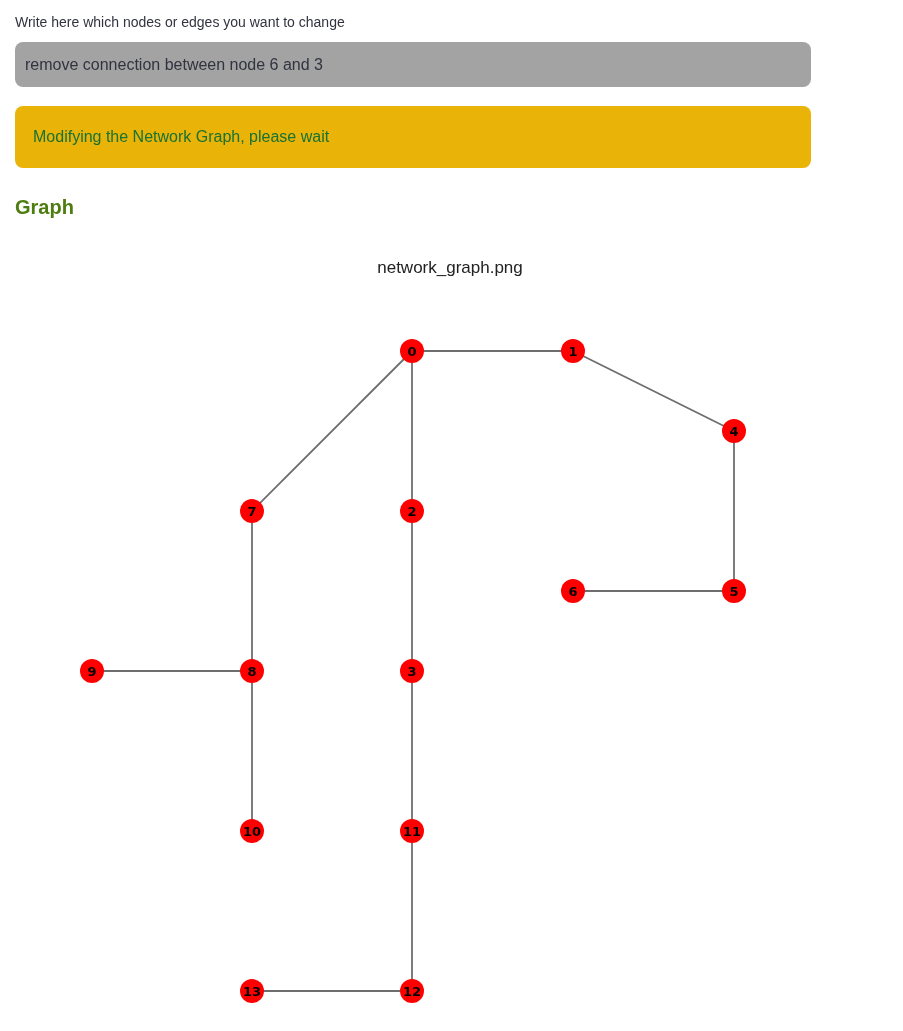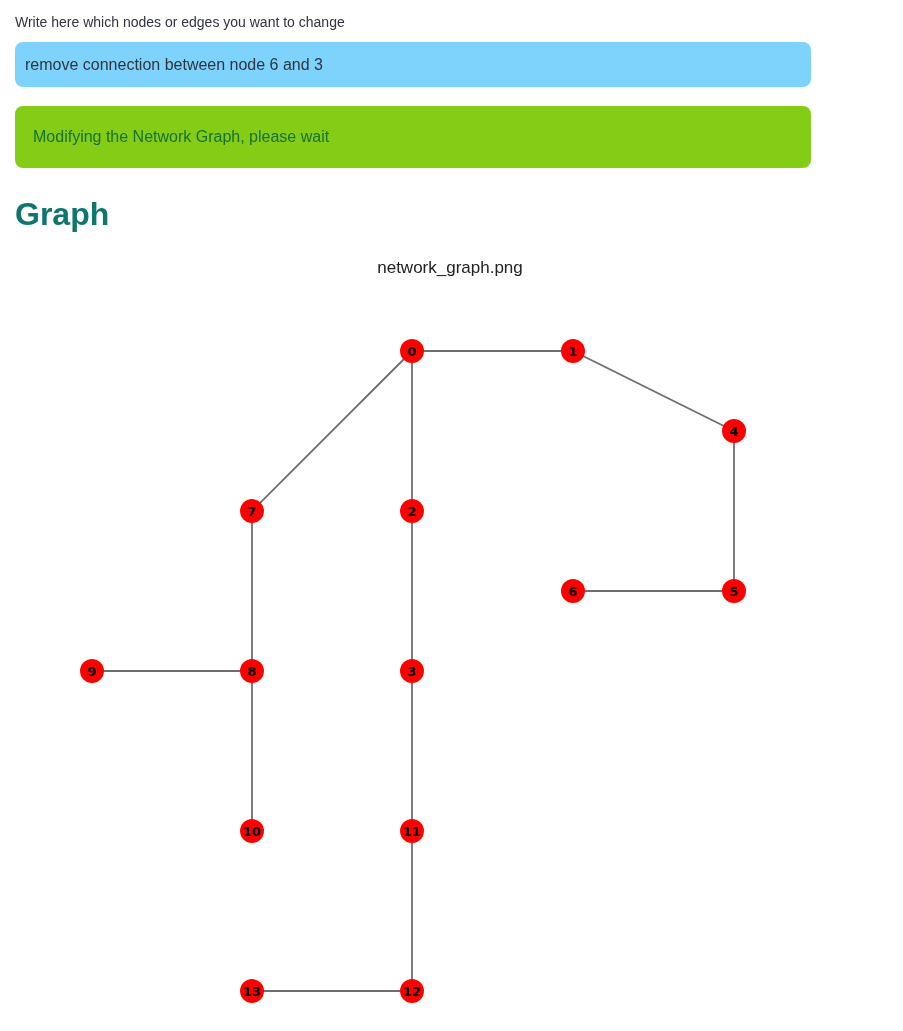--- a/index.html
+++ b/index.html
@@ -25,52 +25,52 @@
       font-size: 14px;
       color: #31333f;
     }
     .text-input {
       position: absolute;
       left: 15px;
       top: 42px;
       width: 796px;
       height: 45px;
       box-sizing: border-box;
-      background: #7dd3fc;
+      background: #a3a3a3;
       border: none;
       border-radius: 8px;
       padding: 0 10px;
       font-family: "Liberation Sans", "DejaVu Sans", sans-serif;
       font-size: 16px;
       color: #31333f;
       outline: none;
     }
     .alert {
       position: absolute;
       left: 15px;
       top: 106px;
       width: 796px;
       height: 62px;
       box-sizing: border-box;
-      background: #84cc16;
+      background: #eab308;
       border-radius: 8px;
       padding: 0 18px;
       display: flex;
       align-items: center;
       font-size: 16px;
       color: #177233;
     }
     .heading {
       position: absolute;
       left: 15px;
       top: 196px;
       margin: 0;
-      font-size: 32px;
+      font-size: 20px;
       font-weight: 700;
-      color: #0f766e;
+      color: #4d7c0f;
     }
     .caption {
       position: absolute;
       left: 0;
       width: 826px;
       top: 258px;
       text-align: center;
       font-size: 17px;
       color: #222;
       margin-left: 37px;

